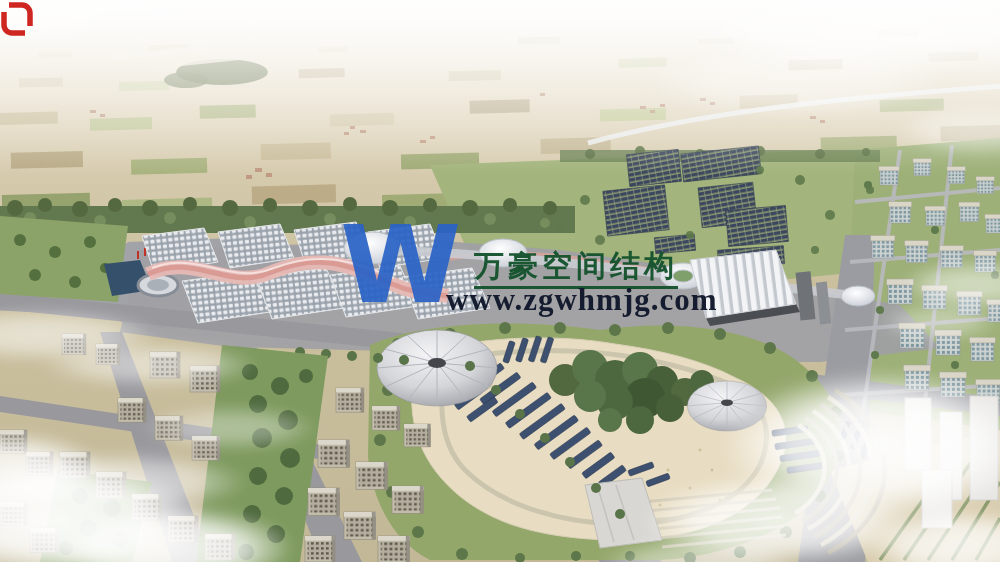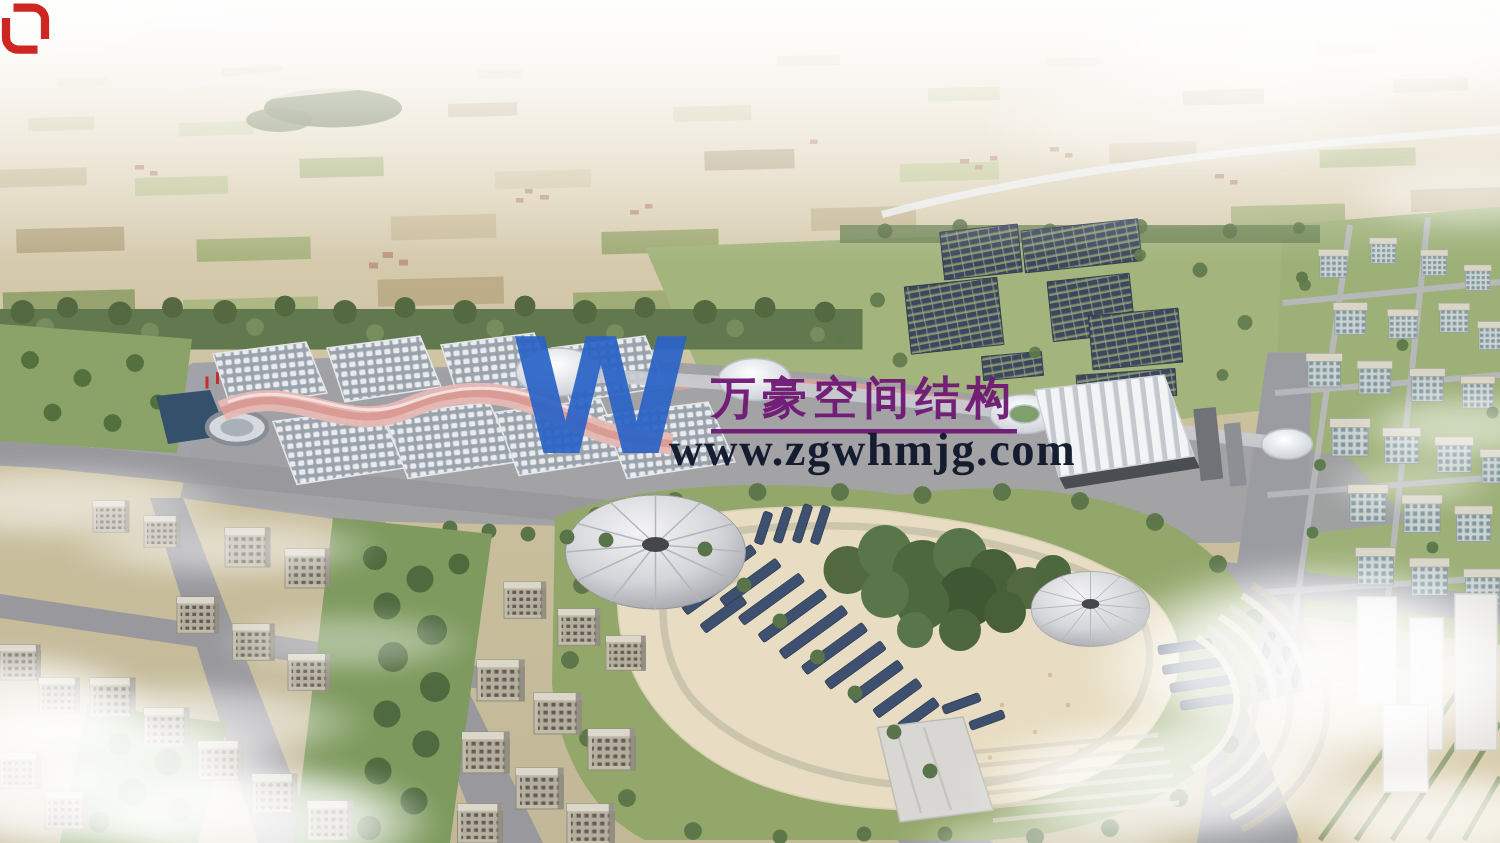--- a/index.html
+++ b/index.html
@@ -590,17 +590,17 @@
     <ellipse cx="130" cy="8" rx="100" ry="16" fill="url(#cloudG)" opacity="0.4"></ellipse>
   </g>
 </svg>
 
 <div class="wm">
   <span class="wm-w" style="color: rgb(42, 99, 198);">W</span>
   <svg class="wm-emblem" width="34" height="38" viewBox="0 0 34 38" style="color: rgb(206, 38, 33);">
     <path d="M9,5 h13 a8,8 0 0 1 8,8 v13" fill="none" stroke="currentColor" stroke-width="5.5"></path>
     <path d="M25,33 h-13 a8,8 0 0 1 -8,-8 v-13" fill="none" stroke="currentColor" stroke-width="5.5"></path>
   </svg>
-  <div class="wm-cn" style="color: #701a75;">万豪空间结构</div>
+  <div class="wm-cn" style="color: #14532d;">万豪空间结构</div>
   <div class="wm-url" style="color: #0f172a;">www.zgwhmjg.com</div>
 </div>
 
 </div>
 
 </body></html>

